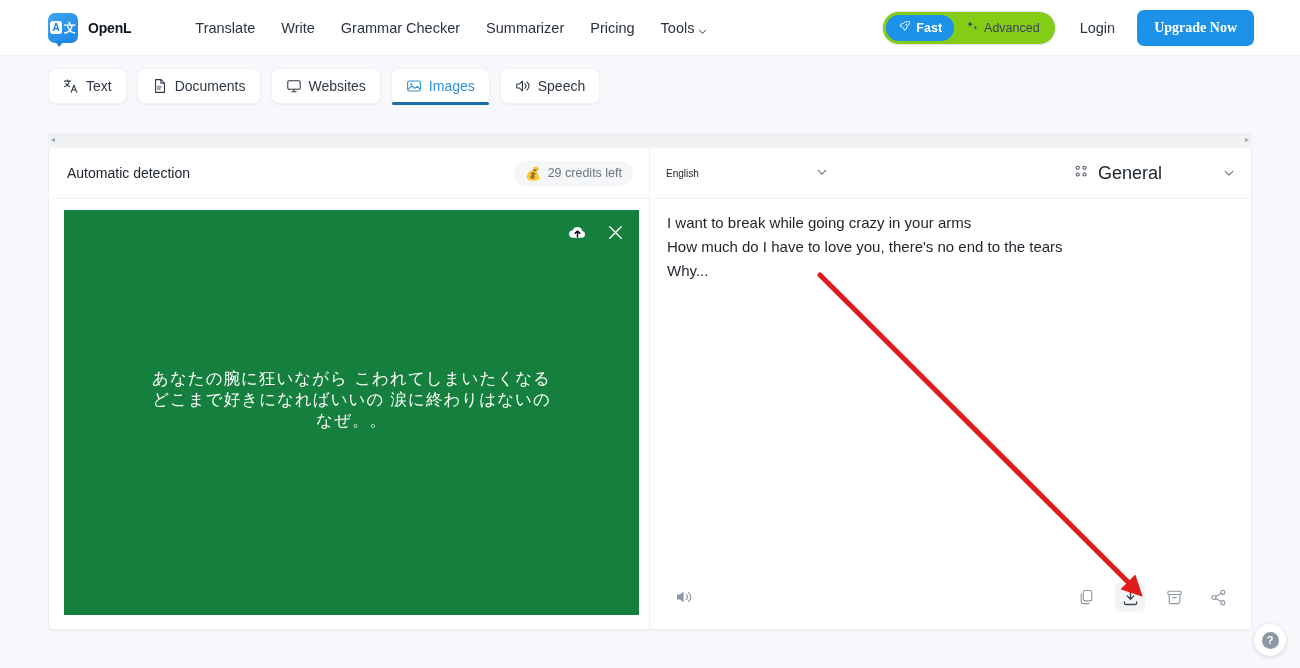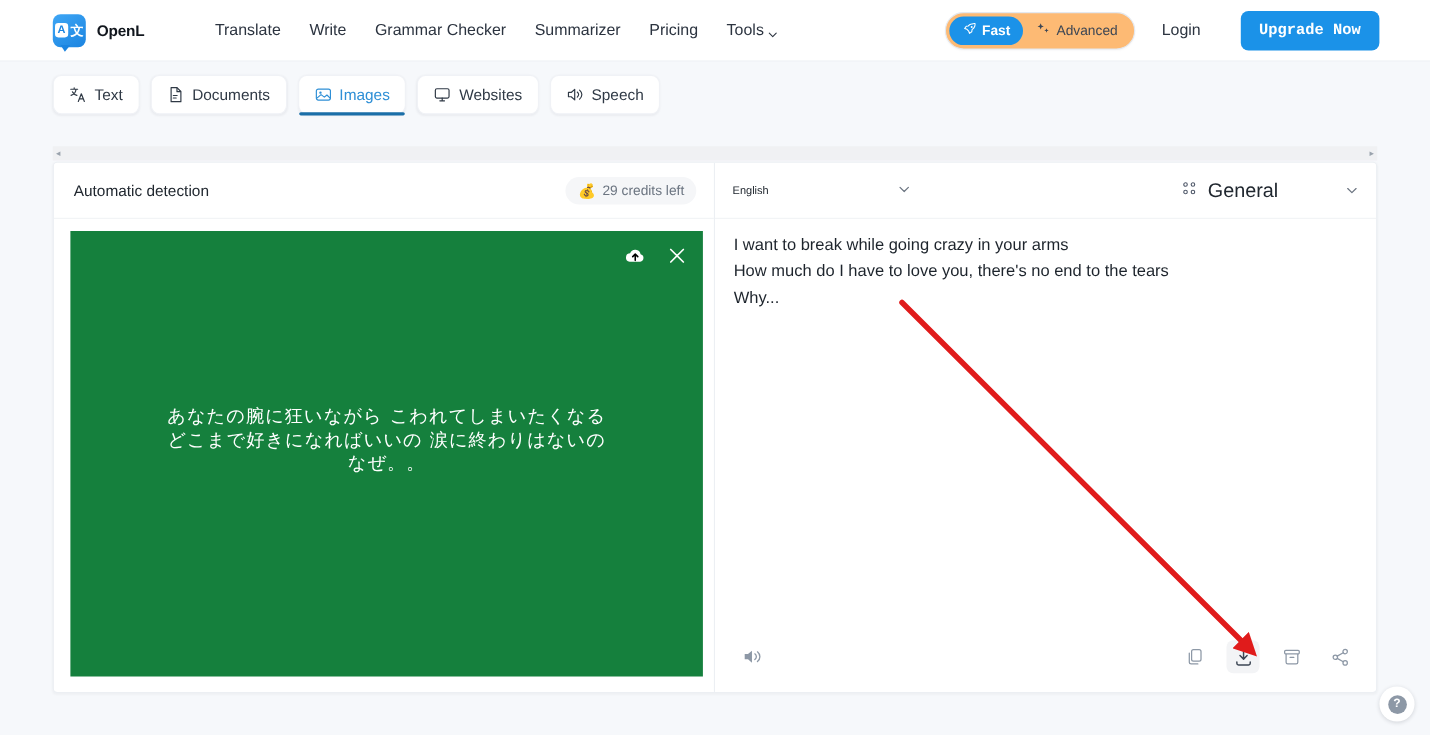--- a/index.html
+++ b/index.html
@@ -50,42 +50,42 @@
     display: flex; align-items: flex-end; gap: 4px;
   }
   .caret { display: inline-block; width: 8px; height: 8px; position: relative; top: -1px; }
   .caret svg { display: block; }
 
   .header-right {
     margin-left: auto; margin-right: 46px;
     display: flex; align-items: center; gap: 0;
   }
   .mode-toggle {
-    display: flex; align-items: center; background: #fdba74;
+    display: flex; align-items: center; background: #84cc16;
     border: 1px solid #e4e8ee; border-radius: 18px; padding: 3px;
     box-shadow: 0 1px 2px rgba(16,24,40,.04);
   }
   .mode-pill {
     display: flex; align-items: center; gap: 5px;
     padding: 5px 12px; border-radius: 14px;
     font-size: 12.5px; cursor: pointer; white-space: nowrap;
   }
   .mode-pill.active { background: #1b92e8; color: #ffffff; font-weight: bold; }
   .mode-pill.inactive { color: #3c4654; }
   .login-link {
     font-size: 14.5px; color: #2c3440; text-decoration: none;
     margin-left: 24px; cursor: pointer;
   }
   .upgrade-btn {
-    margin-left: 36px;
+    margin-left: 22px;
     background: #1b92e8; color: #ffffff;
     font-size: 14px; font-weight: bold;
     border: none; border-radius: 7px;
     padding: 10px 17px; cursor: pointer;
-    font-family: Liberation Mono, monospace;
+    font-family: Liberation Serif, serif;
   }
 
   
   .tabbar {
     position: absolute; top: 68px; left: 48px;
     display: flex; align-items: flex-start; gap: 10px;
   }
   .tab {
     display: flex; align-items: center; gap: 7px;
     background: #ffffff; border-radius: 8px;
@@ -292,44 +292,44 @@
       <span>
         <svg width="16" height="16" viewBox="0 0 18 18">
             <path d="M4 1.8h6l4 4v10.4H4z" fill="none" stroke="#2f3945" stroke-width="1.2" stroke-linejoin="round"></path>
             <path d="M10 1.8v4.2h4" fill="none" stroke="#2f3945" stroke-width="1.2" stroke-linejoin="round"></path>
             <path d="M6.2 10h4M6.2 12.4h3" stroke="#2f3945" stroke-width="1.1" stroke-linecap="round"></path>
           </svg>
       </span>
       <span>Documents</span>
     </div>
 
+    <div class="tab">
+      <span>
+        <svg width="16" height="16" viewBox="0 0 18 18">
+            <rect x="2" y="3" width="14" height="9.6" rx="1.6" fill="none" stroke="#2f3945" stroke-width="1.2"></rect>
+            <path d="M6.6 15.4h4.8M9 12.6v2.8" stroke="#2f3945" stroke-width="1.2" stroke-linecap="round"></path>
+          </svg>
+      </span>
+      <span>Websites</span>
+    </div>
+
     <div class="tab active">
       <span>
         <svg width="16" height="16" viewBox="0 0 18 18">
             <rect x="1.8" y="3.4" width="14.4" height="11.2" rx="2" fill="none" stroke="#2e8fd6" stroke-width="1.2"></rect>
             <circle cx="6" cy="7" r="1.2" fill="#2e8fd6"></circle>
             <path d="M2.4 12.6 L6.6 9 L10 11.6 L12.6 9.4 L15.9 12.6" fill="none" stroke="#2e8fd6" stroke-width="1.2" stroke-linejoin="round"></path>
           </svg>
       </span>
       <span>Images</span>
     </div>
 
     <div class="tab">
       <span>
         <svg width="16" height="16" viewBox="0 0 18 18">
-            <rect x="2" y="3" width="14" height="9.6" rx="1.6" fill="none" stroke="#2f3945" stroke-width="1.2"></rect>
-            <path d="M6.6 15.4h4.8M9 12.6v2.8" stroke="#2f3945" stroke-width="1.2" stroke-linecap="round"></path>
-          </svg>
-      </span>
-      <span>Websites</span>
-    </div>
-
-    <div class="tab">
-      <span>
-        <svg width="16" height="16" viewBox="0 0 18 18">
             <path d="M2 6.8h2.8L8.4 3.6v10.8L4.8 11.2H2z" fill="none" stroke="#2f3945" stroke-width="1.2" stroke-linejoin="round"></path>
             <path d="M11 6.4c.9.8 1.4 1.7 1.4 2.6s-.5 1.8-1.4 2.6M13.4 4.4c1.5 1.3 2.3 2.9 2.3 4.6s-.8 3.3-2.3 4.6" fill="none" stroke="#2f3945" stroke-width="1.2" stroke-linecap="round"></path>
           </svg>
       </span>
       <span>Speech</span>
     </div>
   </div>
 
   <div class="scroll-strip">
     <span class="scroll-arrow">◂</span>

